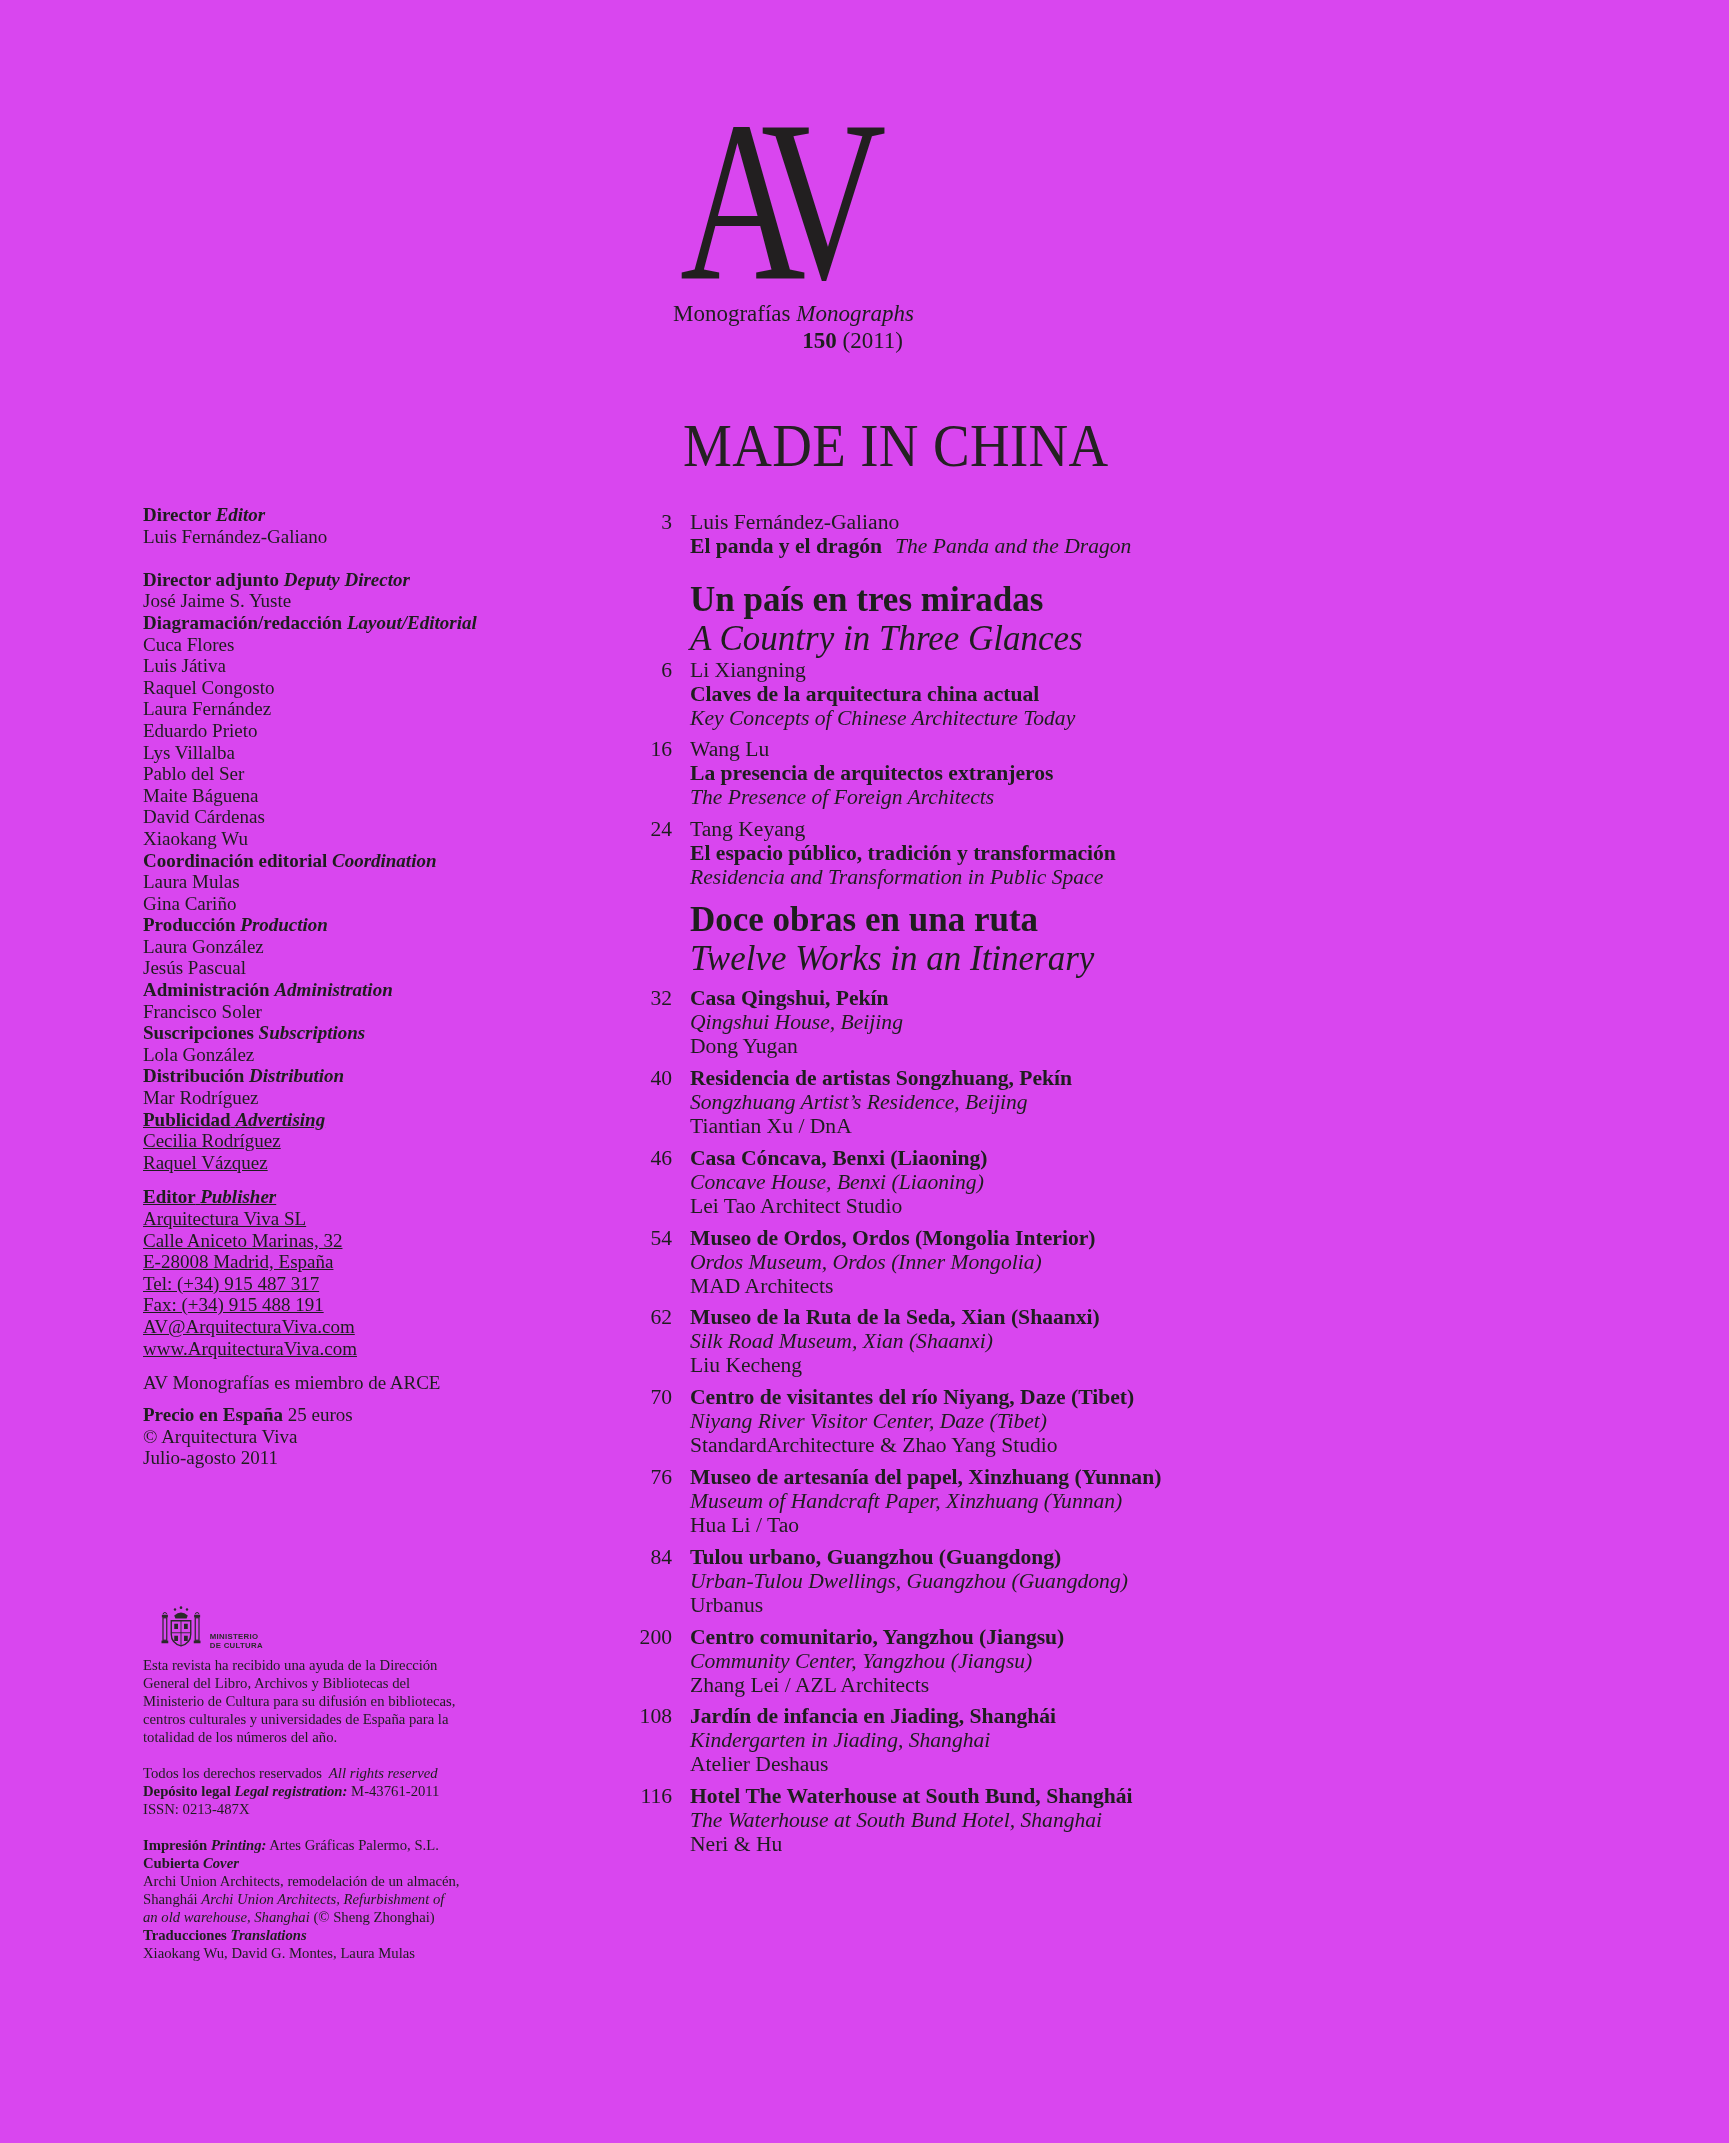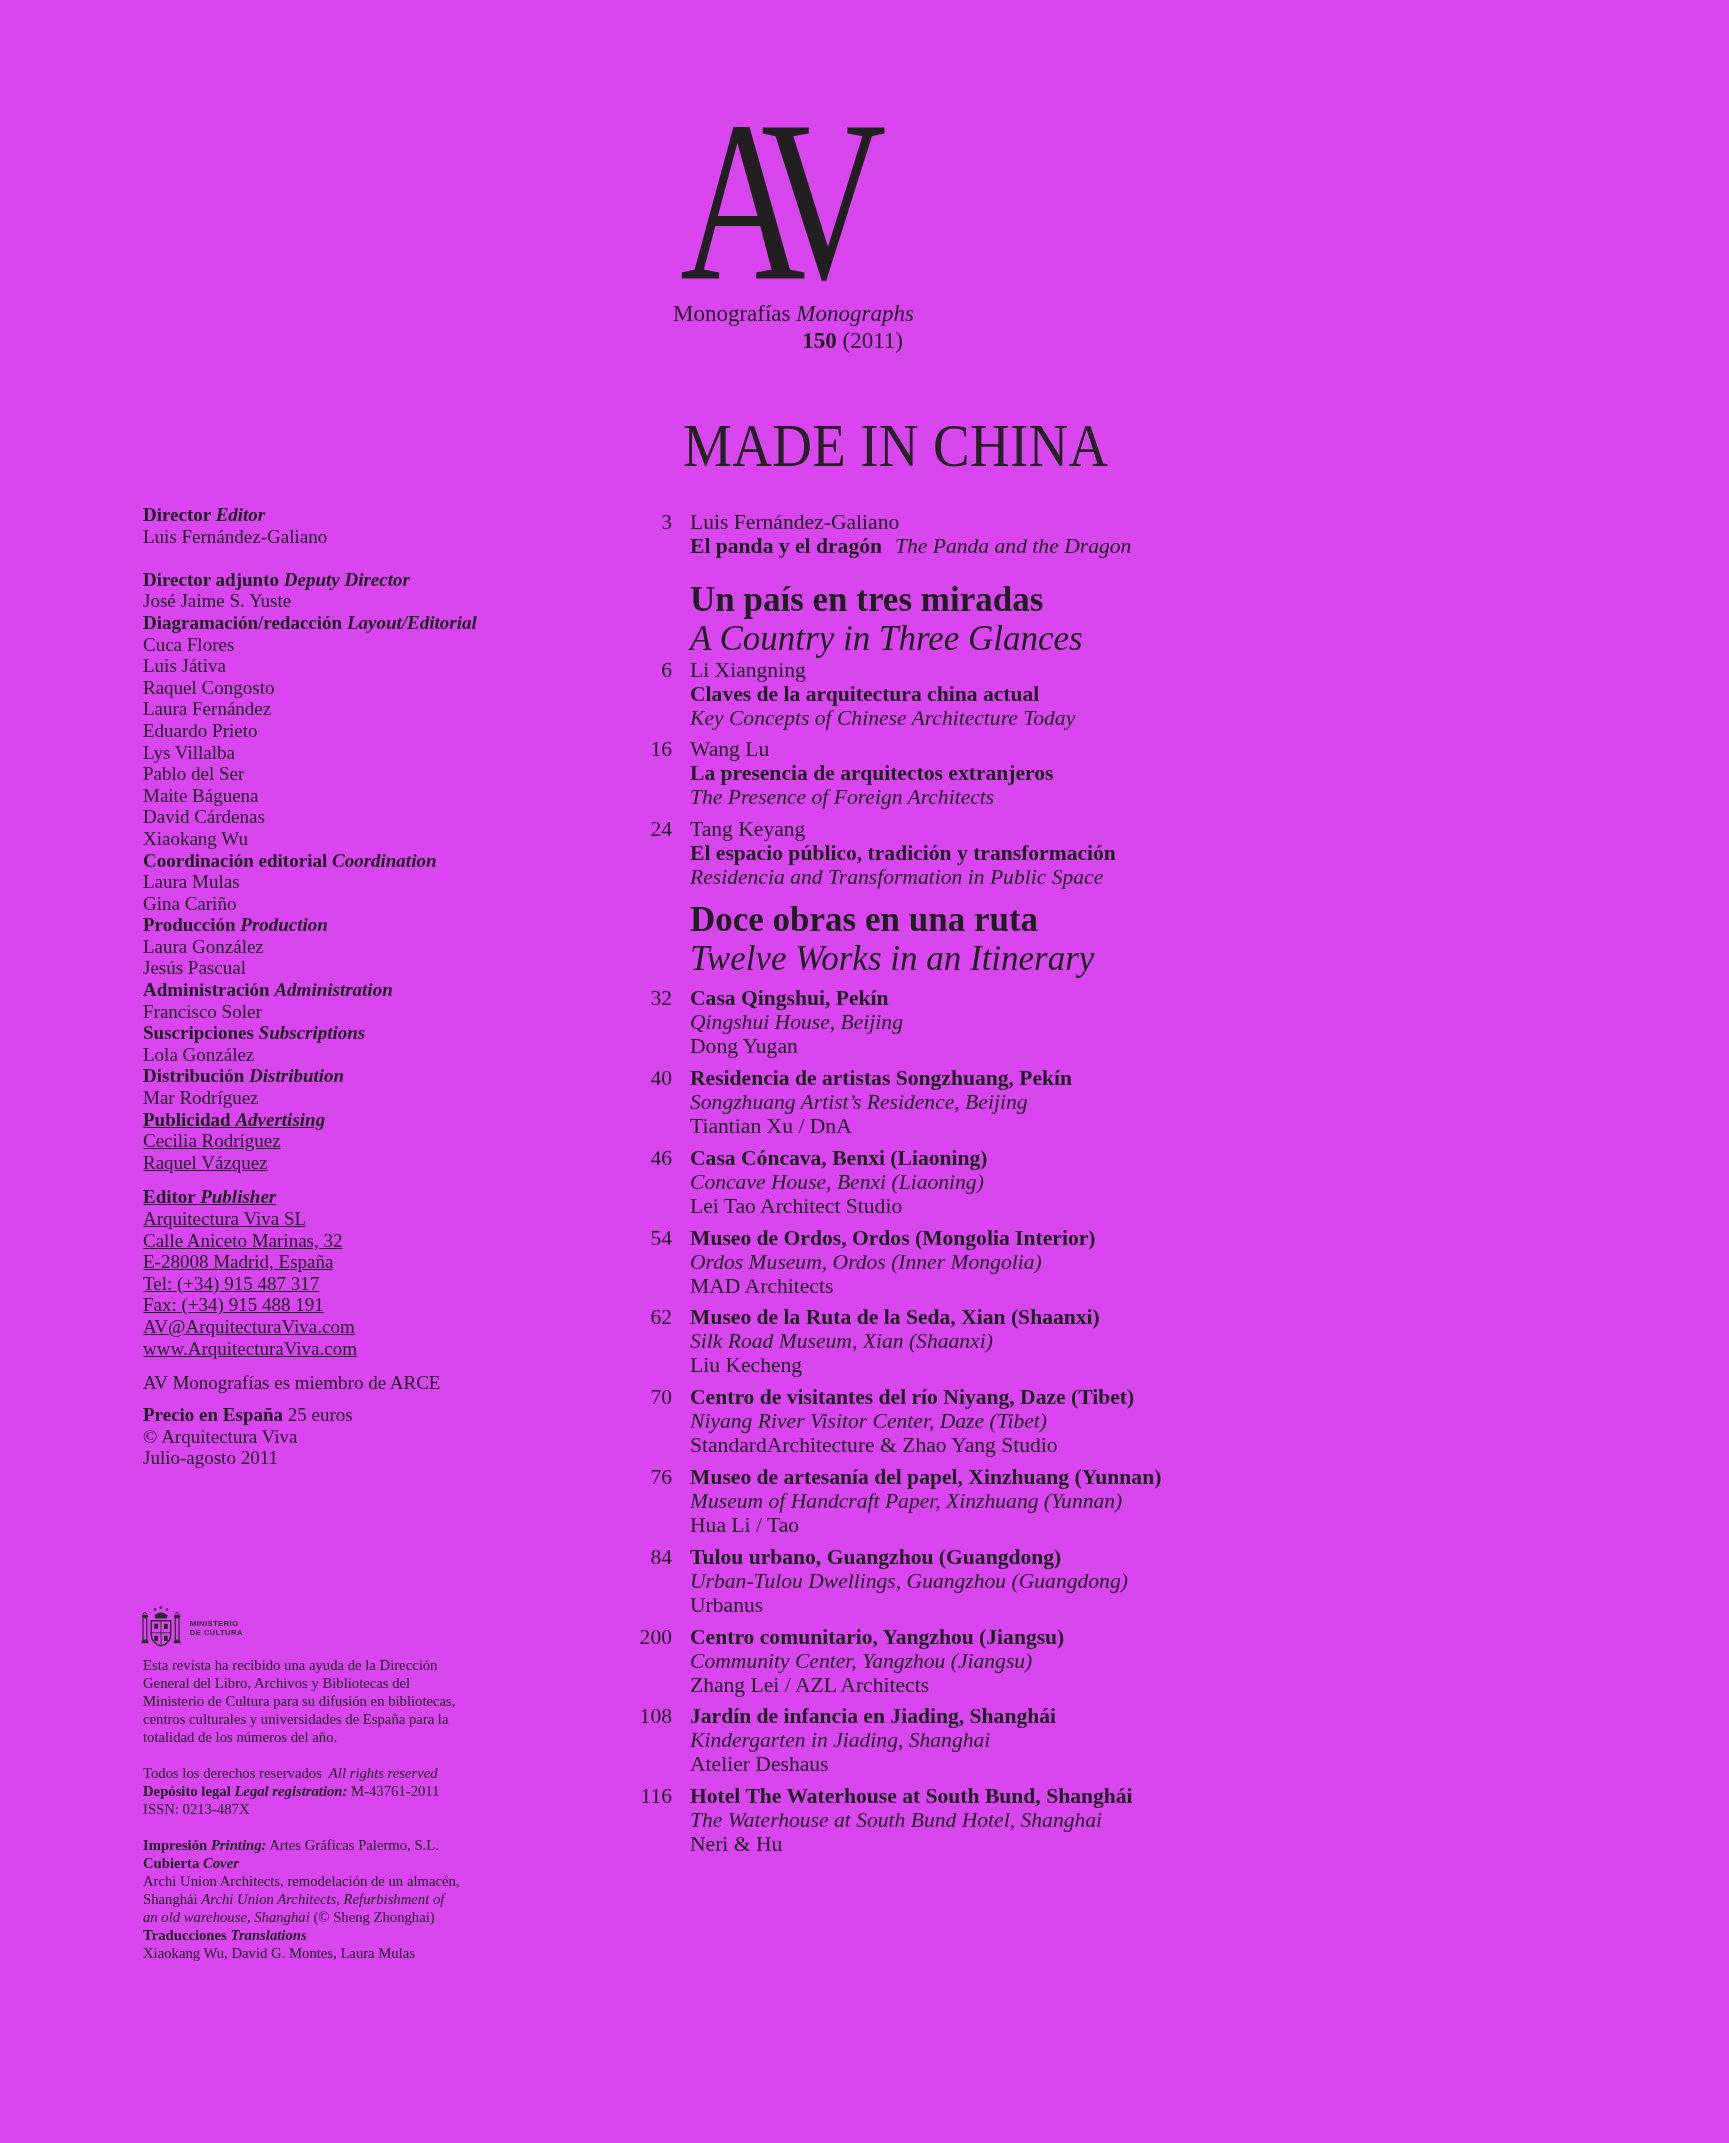--- a/index.html
+++ b/index.html
@@ -34,21 +34,21 @@
   }
   .mast-block{margin:0;}
   .mb25{margin-bottom:21.6px;}
   .mb15{margin-bottom:13px;text-decoration:underline;}
   .mb12{margin-bottom:10.4px;}
   .mast-label{font-weight:bold; white-space:nowrap;}
   .mast-label .en{font-style:italic;}
   .mast-line{white-space:nowrap;}
   .price-line .b{font-weight:bold;}
   
-  .ministry{position:absolute; left:140px; top:1605px; display:flex; align-items:center;}
+  .ministry{position:absolute; left:160px; top:1605px; display:flex; align-items:flex-end;}
   .ministry svg{display:block;}
   .ministry-text{
     margin-left:7.8px; font-family:"Liberation Sans","DejaVu Sans",sans-serif;
     font-size:7.8px; line-height:9px; letter-spacing:0.3px; color:#2b2b2b;
     font-weight:bold;
   }
   .fineprint{font-size:14.7px; line-height:18px;}
   .funding{position:absolute; left:143px; top:1656px;}
   .rights{position:absolute; left:143px; top:1764px;}
   .printing{position:absolute; left:143px; top:1836px;}

